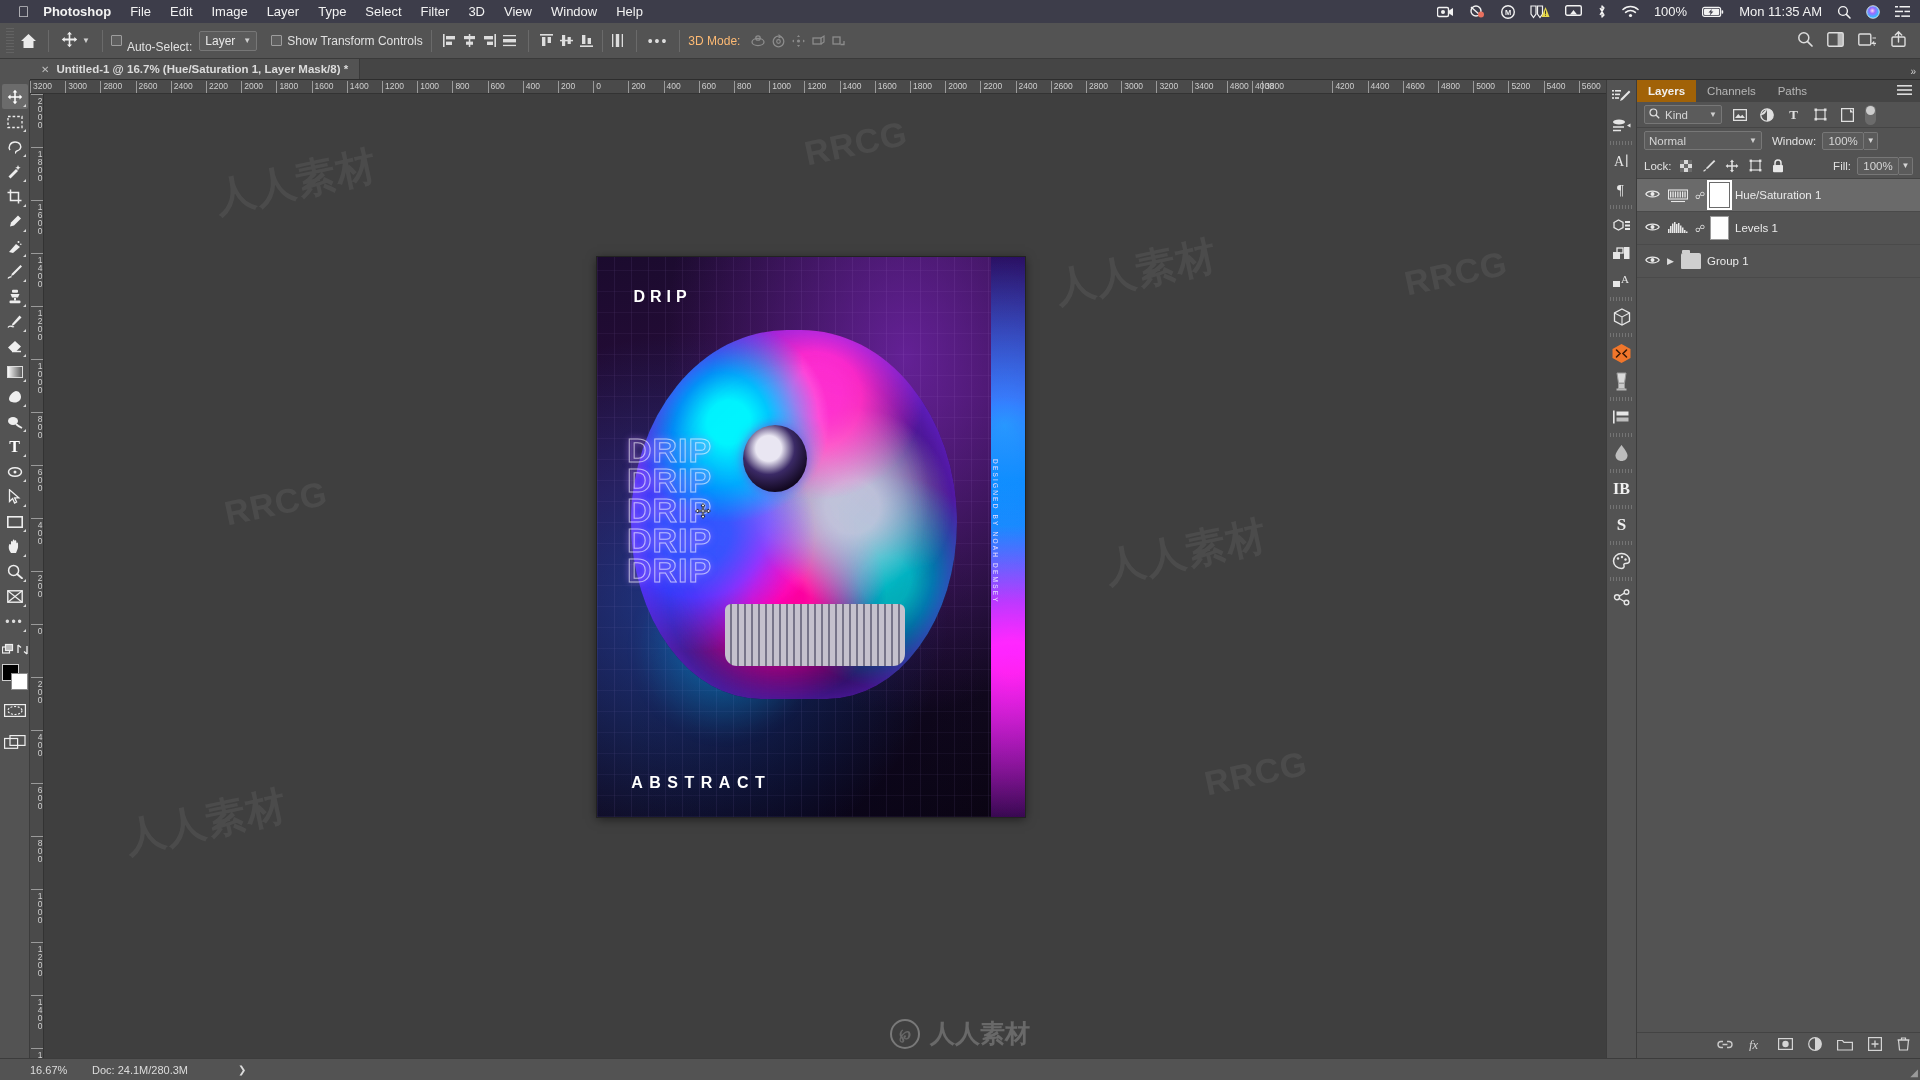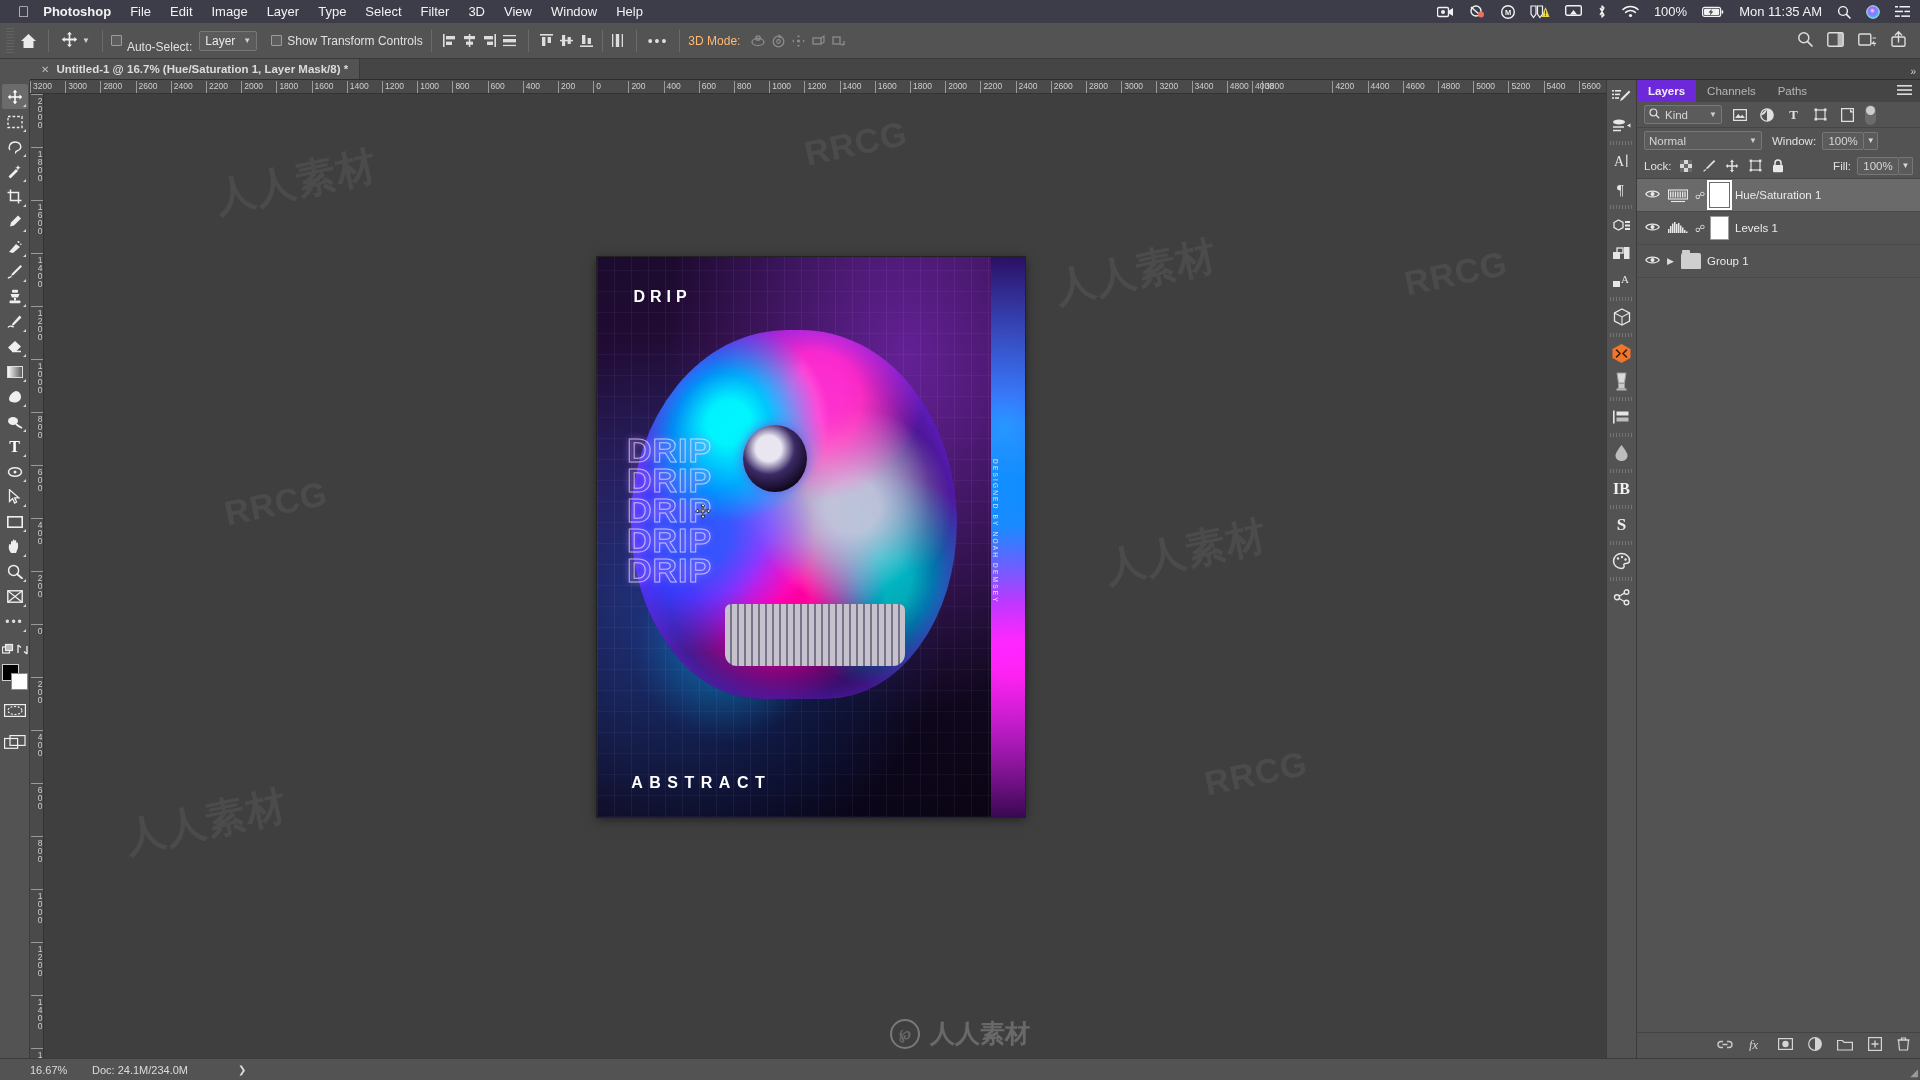--- a/index.html
+++ b/index.html
@@ -192,21 +192,21 @@
   .rail .rdiv { width:23px; height:4px; margin:2px 0;
      background: repeating-linear-gradient(90deg,#8a8a8a 0 1px, transparent 1px 3px);
      opacity:.6; }
   .rail .ri.orange { color:#f0762b; font-size:17px; }
 
   
   .panels { position:absolute; top:80px; right:0; width:283px; bottom:22px; background:#535353; }
   .collapse { position:absolute; top:-14px; right:4px; color:#cfcfcf; font-size:10px; }
   .ptabs { height:22px; background:#454545; display:flex; align-items:stretch; }
   .ptab { padding:0 11px; display:flex; align-items:center; font-size:11.5px; color:#b6b6b6; }
-  .ptab.active { background:#6d28d9; color:#f0f0f0; font-weight:bold;justify-content:center; }
+  .ptab.active { background:#a16207; color:#f0f0f0; font-weight:bold;justify-content:center; }
   .pmenu { margin-left:auto; display:flex; align-items:center; padding:0 8px; font-size:12px; color:#ddd;}
   .filtrow { height:26px; display:flex; align-items:center; gap:8px; padding:0 7px; border-bottom:1px solid #454545;}
   .kind { display:flex; align-items:center; gap:5px; height:19px; padding:0 4px;
     border:1px solid #777; background:#5b5b5b; border-radius:2px; font-size:11.5px; width:78px;}
   .fic { width:19px; height:19px; display:flex; align-items:center; justify-content:center; font-size:12px; color:#e0e0e0;}
   .toggle-dot { width:11px; height:20px; border-radius:6px; background:#6b6b6b; position:relative; }
   .toggle-dot:after { content:""; position:absolute; left:1px; top:1px; width:9px;height:9px;border-radius:50%;background:#cdcdcd;}
   .blendrow, .lockrow { height:25px; display:flex; align-items:center; gap:6px; padding:0 7px; }
   .blend-sel { flex:0 0 118px; height:19px; border:1px solid #777; background:#5b5b5b; border-radius:2px;
      display:flex; align-items:center; justify-content:space-between; padding:0 4px; font-size:11.5px;}
@@ -1159,18 +1159,18 @@
     </div>
   </div>
 
   <div class="wm-logo">
     <span class="circ">℘</span>
     <span class="t">人人素材</span>
   </div>
 
   <div class="statusbar">
     <span class="zoom">16.67%</span>
-    <span class="docinfo">Doc: 24.1M/234.0M</span>
+    <span class="docinfo">Doc: 24.1M/280.3M</span>
     <span class="arrow">❯</span>
     <span class="resize">◢</span>
   </div>
 
 </div>
 
 </body></html>

